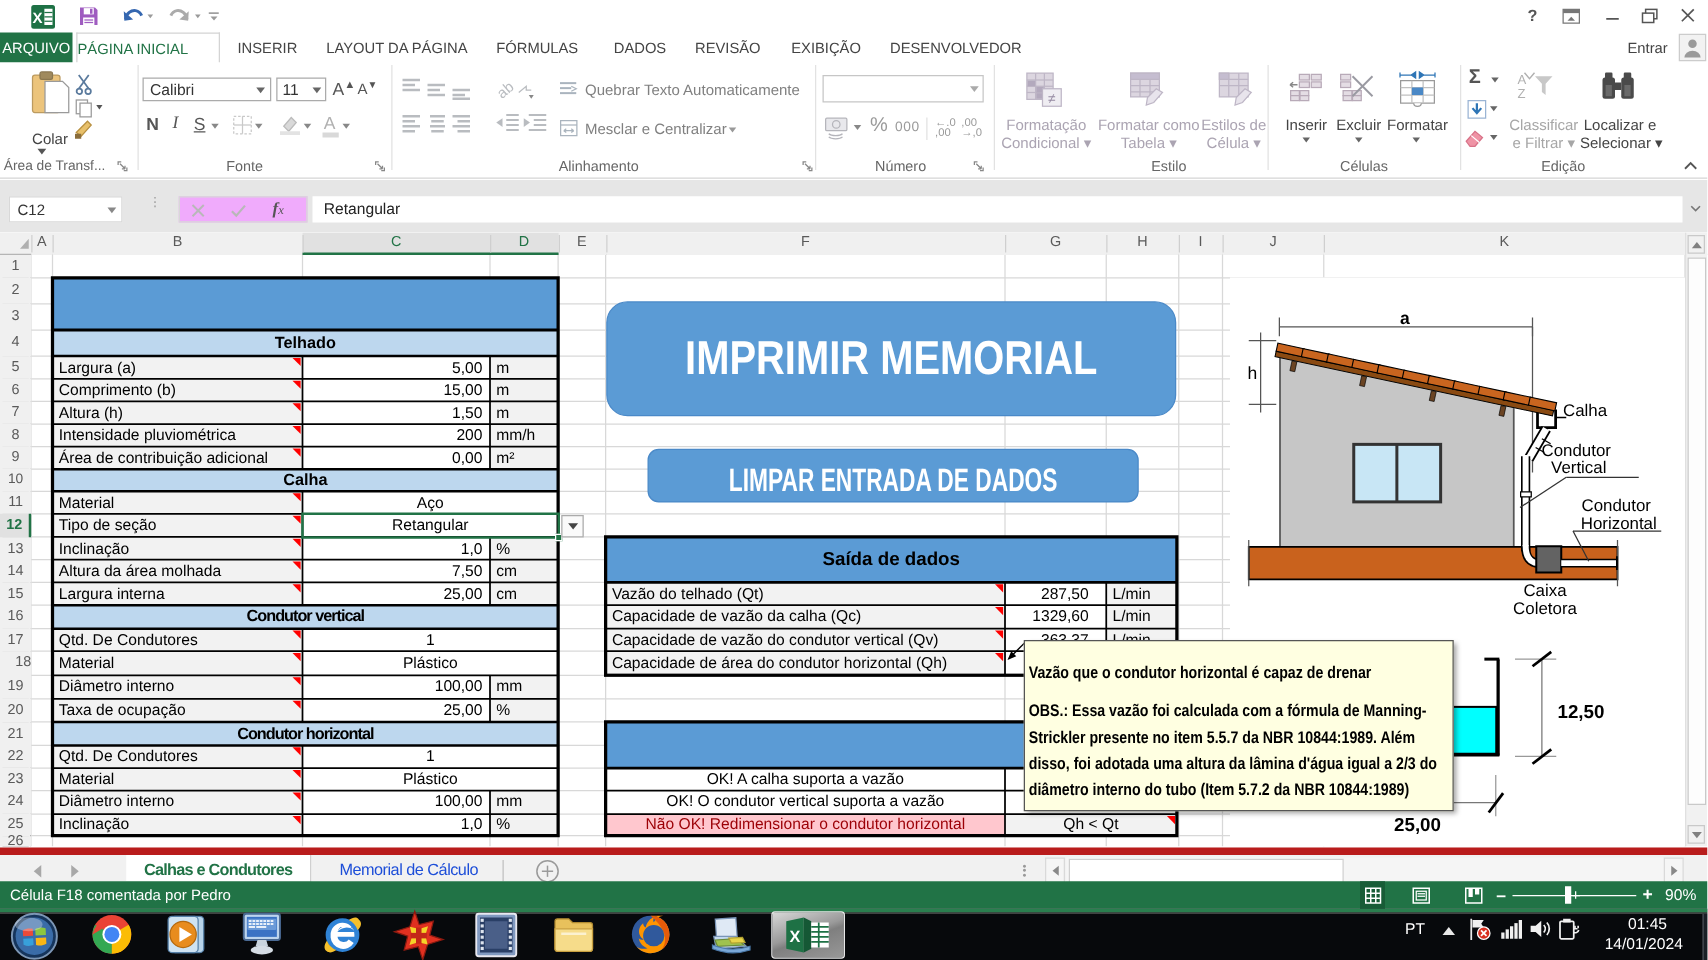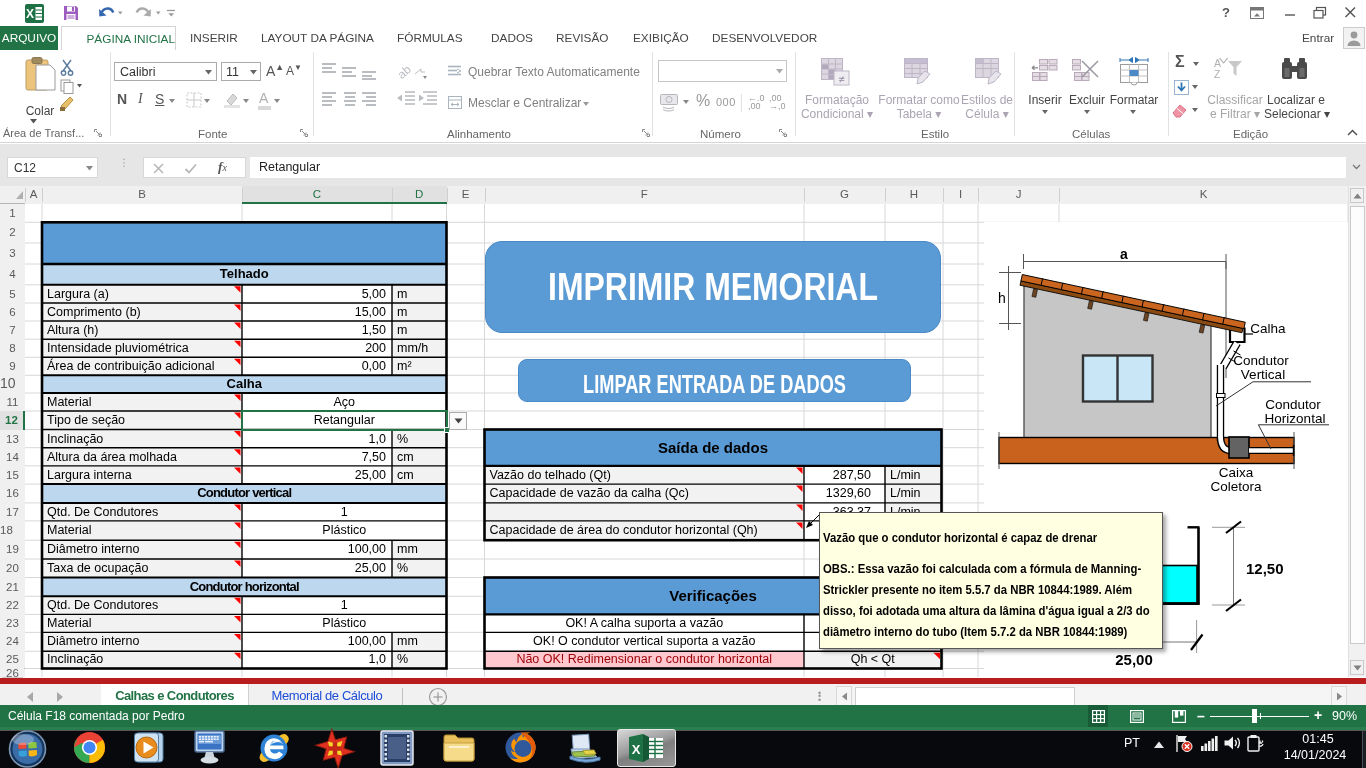--- a/index.html
+++ b/index.html
@@ -70,21 +70,21 @@
   </svg>
   <svg style="left:1344px;top:6px" width="13" height="13" viewBox="0 0 13 13">
     <g stroke="#555" stroke-width="1.4">
         <line x1="1.5" y1="1.5" x2="11" y2="11"></line>
         <line x1="11" y1="1.5" x2="1.5" y2="11"></line>
       </g>
   </svg>
 </div>
 <div class="abs" id="tabrow">
   <div class="t" style="left:0;top:0;width:58px;height:24px;background:#217346;color:#fff;font-size:11.8px;text-align:center;line-height:24px">ARQUIVO</div>
-  <div class="t" style="left:61px;top:0;width:115px;height:24px;background:#fff;border:1px solid #d4d4d4;border-bottom:none;color:#217346;font-size:11.8px;text-align:right;line-height:24px">PÁGINA INICIAL</div>
+  <div class="t" style="left:61px;top:0;width:115px;height:24px;background:#fff;border:1px solid #d4d4d4;border-bottom:none;color:#217346;font-size:11.8px;text-align:left;line-height:24px">PÁGINA INICIAL</div>
   <div class="t" style="left:190px;top:5px;font-size:11.8px;color:#444">INSERIR</div>
   <div class="t" style="left:261px;top:5px;font-size:11.8px;color:#444">LAYOUT DA PÁGINA</div>
   <div class="t" style="left:397px;top:5px;font-size:11.8px;color:#444">FÓRMULAS</div>
   <div class="t" style="left:491px;top:5px;font-size:11.8px;color:#444">DADOS</div>
   <div class="t" style="left:556px;top:5px;font-size:11.8px;color:#444">REVISÃO</div>
   <div class="t" style="left:633px;top:5px;font-size:11.8px;color:#444">EXIBIÇÃO</div>
   <div class="t" style="left:712px;top:5px;font-size:11.8px;color:#444">DESENVOLVEDOR</div>
   <div class="t" style="left:1302px;top:5px;font-size:11.8px;color:#444">Entrar</div>
   <svg style="left:1343px;top:1px" width="22" height="22" viewBox="0 0 22 22">
     <rect x="0.5" y="0.5" width="21" height="21" fill="#f2f2f2" stroke="#ccc"></rect>
@@ -169,21 +169,21 @@
     <rect x="0" y="13" width="16" height="3" fill="#e3e3e3"></rect>
   </svg>
   <svg style="left:243px;top:49px" width="7" height="5" viewBox="0 0 7 5">
       <path d="M0 0 h6 l-3 4 z" fill="#888"></path>
     </svg>
   <div class="t" style="left:259px;top:40px;font-size:14px;color:#b0b0b0">A</div>
   <div class="abs" style="left:258px;top:56px;width:13px;height:4px;background:#d9d9d9"></div>
   <svg style="left:274px;top:49px" width="7" height="5" viewBox="0 0 7 5">
       <path d="M0 0 h6 l-3 4 z" fill="#888"></path>
     </svg>
-  <div class="t gtxt" style="left:198px;top:78px">Fonte</div>
+  <div class="t gtxt" style="left:181px;top:78px">Fonte</div>
   <svg style="left:300px;top:79px" width="8" height="8" viewBox="0 0 8 8">
       <g stroke="#888" fill="none">
         <path d="M0.5 3 v-2.5 h2.5 M7.5 5 v2.5 h-2.5 M2 2 l4 4 M6 6 l0 -2.5 M6 6 l-2.5 0"></path>
       </g>
     </svg>
   
   <g id="align"></g>
   <svg style="left:322px;top:12px" width="60" height="18" viewBox="0 0 60 18">
     <g stroke="#b9bcc0" stroke-width="2">
         <line x1="0" y1="2" x2="14" y2="2"></line>
@@ -437,21 +437,21 @@
     </svg>
 </div>
 <div class="abs" id="fbar">
   <div class="abs" style="left:7px;top:13px;width:91px;height:21px;background:#fff;border:1px solid #d8d8d8">
     <div class="t" style="left:6px;top:3px;font-size:12px;color:#333">C12</div>
     <svg style="left:78px;top:8px;position:absolute" width="8" height="5" viewBox="0 0 8 5">
         <path d="M0 0 h7 l-3.5 4.5 z" fill="#888"></path>
       </svg>
   </div>
   <div class="abs" style="left:119px;top:17px;width:3px;height:13px;color:#999;font-size:10px;line-height:4px">⋮</div>
-  <div class="abs" style="left:143px;top:13px;width:103px;height:21px;background:#ffffff;border:1px solid #d8d8d8">
+  <div class="abs" style="left:143px;top:13px;width:103px;height:21px;background:#f0abfc;border:1px solid #d8d8d8">
     <svg style="left:8px;top:4px;position:absolute" width="13" height="13" viewBox="0 0 13 13">
         <g stroke="#b8b8b8" stroke-width="1.6">
           <line x1="2" y1="2" x2="11" y2="11"></line>
           <line x1="11" y1="2" x2="2" y2="11"></line>
         </g>
       </svg>
     <svg style="left:40px;top:4px;position:absolute" width="14" height="13" viewBox="0 0 14 13">
         <path d="M1.5 7 L5 10.5 L12 2.5" fill="none" stroke="#b8b8b8" stroke-width="1.8"></path>
       </svg>
     <div class="t" style="left:74px;top:1px;font-size:13.5px;color:#555;font-style:italic;font-family:'Liberation Serif',serif"><b>f</b><span style="font-size:10px">x</span></div>
@@ -503,37 +503,37 @@
 <div class="t" style="left:0;top:98.8px;width:25px;height:18.200000000000003px;background:#f0f0f0;color:#5a5a5a;font-weight:normal;font-size:11.5px;text-align:center;line-height:18.200000000000003px">5</div>
 <div class="abs" style="left:2px;top:117px;width:21px;height:1px;background:#cfcfcf"></div>
 <div class="t" style="left:0;top:117px;width:25px;height:18px;background:#f0f0f0;color:#5a5a5a;font-weight:normal;font-size:11.5px;text-align:center;line-height:18px">6</div>
 <div class="abs" style="left:2px;top:135px;width:21px;height:1px;background:#cfcfcf"></div>
 <div class="t" style="left:0;top:135px;width:25px;height:18.19999999999999px;background:#f0f0f0;color:#5a5a5a;font-weight:normal;font-size:11.5px;text-align:center;line-height:18.19999999999999px">7</div>
 <div class="abs" style="left:2px;top:153.2px;width:21px;height:1px;background:#cfcfcf"></div>
 <div class="t" style="left:0;top:153.2px;width:25px;height:18.100000000000023px;background:#f0f0f0;color:#5a5a5a;font-weight:normal;font-size:11.5px;text-align:center;line-height:18.100000000000023px">8</div>
 <div class="abs" style="left:2px;top:171.3px;width:21px;height:1px;background:#cfcfcf"></div>
 <div class="t" style="left:0;top:171.3px;width:25px;height:18.0px;background:#f0f0f0;color:#5a5a5a;font-weight:normal;font-size:11.5px;text-align:center;line-height:18.0px">9</div>
 <div class="abs" style="left:2px;top:189.3px;width:21px;height:1px;background:#cfcfcf"></div>
-<div class="t" style="left:0;top:189.3px;width:25px;height:17.69999999999999px;background:#f0f0f0;color:#5a5a5a;font-weight:normal;font-size:14px;line-height:17.69999999999999px">10</div>
+<div class="t" style="left:0;top:189.3px;width:25px;height:17.69999999999999px;background:#f0f0f0;color:#5a5a5a;font-weight:normal;font-size:11px;text-align:center;line-height:17.69999999999999px">10</div>
 <div class="abs" style="left:2px;top:207px;width:21px;height:1px;background:#cfcfcf"></div>
 <div class="t" style="left:0;top:207px;width:25px;height:18px;background:#f0f0f0;color:#5a5a5a;font-weight:normal;font-size:11.5px;text-align:center;line-height:18px">11</div>
 <div class="abs" style="left:2px;top:225px;width:21px;height:1px;background:#cfcfcf"></div>
 <div class="t" style="left:0;top:225px;width:25px;height:18.5px;background:#e1e1e1;border-right:2.5px solid #217346;color:#217346;font-weight:bold;font-size:11.5px;text-align:center;line-height:18.5px">12</div>
 <div class="abs" style="left:2px;top:243.5px;width:21px;height:1px;background:#cfcfcf"></div>
 <div class="t" style="left:0;top:243.5px;width:25px;height:18.19999999999999px;background:#f0f0f0;color:#5a5a5a;font-weight:normal;font-size:11.5px;text-align:center;line-height:18.19999999999999px">13</div>
 <div class="abs" style="left:2px;top:261.7px;width:21px;height:1px;background:#cfcfcf"></div>
 <div class="t" style="left:0;top:261.7px;width:25px;height:18.19999999999999px;background:#f0f0f0;color:#5a5a5a;font-weight:normal;font-size:11.5px;text-align:center;line-height:18.19999999999999px">14</div>
 <div class="abs" style="left:2px;top:279.9px;width:21px;height:1px;background:#cfcfcf"></div>
 <div class="t" style="left:0;top:279.9px;width:25px;height:18.200000000000045px;background:#f0f0f0;color:#5a5a5a;font-weight:normal;font-size:11.5px;text-align:center;line-height:18.200000000000045px">15</div>
 <div class="abs" style="left:2px;top:298.1px;width:21px;height:1px;background:#cfcfcf"></div>
 <div class="t" style="left:0;top:298.1px;width:25px;height:18.799999999999955px;background:#f0f0f0;color:#5a5a5a;font-weight:normal;font-size:11.5px;text-align:center;line-height:18.799999999999955px">16</div>
 <div class="abs" style="left:2px;top:316.9px;width:21px;height:1px;background:#cfcfcf"></div>
 <div class="t" style="left:0;top:316.9px;width:25px;height:18.0px;background:#f0f0f0;color:#5a5a5a;font-weight:normal;font-size:11.5px;text-align:center;line-height:18.0px">17</div>
 <div class="abs" style="left:2px;top:334.9px;width:21px;height:1px;background:#cfcfcf"></div>
-<div class="t" style="left:0;top:334.9px;width:25px;height:19.30000000000001px;background:#f0f0f0;color:#5a5a5a;font-weight:normal;font-size:11.5px;text-align:left;line-height:19.30000000000001px">18</div>
+<div class="t" style="left:0;top:334.9px;width:25px;height:19.30000000000001px;background:#f0f0f0;color:#5a5a5a;font-weight:normal;font-size:11.5px;text-align:right;line-height:19.30000000000001px">18</div>
 <div class="abs" style="left:2px;top:354.2px;width:21px;height:1px;background:#cfcfcf"></div>
 <div class="t" style="left:0;top:354.2px;width:25px;height:18.80000000000001px;background:#f0f0f0;color:#5a5a5a;font-weight:normal;font-size:11.5px;text-align:center;line-height:18.80000000000001px">19</div>
 <div class="abs" style="left:2px;top:373px;width:21px;height:1px;background:#cfcfcf"></div>
 <div class="t" style="left:0;top:373px;width:25px;height:18.5px;background:#f0f0f0;color:#5a5a5a;font-weight:normal;font-size:11.5px;text-align:center;line-height:18.5px">20</div>
 <div class="abs" style="left:2px;top:391.5px;width:21px;height:1px;background:#cfcfcf"></div>
 <div class="t" style="left:0;top:391.5px;width:25px;height:18.80000000000001px;background:#f0f0f0;color:#5a5a5a;font-weight:normal;font-size:11.5px;text-align:center;line-height:18.80000000000001px">21</div>
 <div class="abs" style="left:2px;top:410.3px;width:21px;height:1px;background:#cfcfcf"></div>
 <div class="t" style="left:0;top:410.3px;width:25px;height:18.099999999999966px;background:#f0f0f0;color:#5a5a5a;font-weight:normal;font-size:11.5px;text-align:center;line-height:18.099999999999966px">22</div>
 <div class="abs" style="left:2px;top:428.4px;width:21px;height:1px;background:#cfcfcf"></div>
 <div class="t" style="left:0;top:428.4px;width:25px;height:18.0px;background:#f0f0f0;color:#5a5a5a;font-weight:normal;font-size:11.5px;text-align:center;line-height:18.0px">23</div>
@@ -778,29 +778,29 @@
 <div class="t" style="left:397px;top:465.3px;height:17.19999999999999px;line-height:17.19999999999999px;font-size:12.5px;color:#000;">%</div>
 <div class="t" style="left:242px;top:207px;height:18px;line-height:18px;font-size:12.5px;color:#000;width:204.5px;text-align:center;">Aço</div>
 <div class="t" style="left:242px;top:225px;height:18.5px;line-height:18.5px;font-size:12.5px;color:#000;width:204.5px;text-align:center;">Retangular</div>
 <div class="t" style="left:242px;top:316.9px;height:18.0px;line-height:18.0px;font-size:12.5px;color:#000;width:204.5px;text-align:center;">1</div>
 <div class="t" style="left:242px;top:334.9px;height:19.30000000000001px;line-height:19.30000000000001px;font-size:12.5px;color:#000;width:204.5px;text-align:center;">Plástico</div>
 <div class="t" style="left:242px;top:410.3px;height:18.099999999999966px;line-height:18.099999999999966px;font-size:12.5px;color:#000;width:204.5px;text-align:center;">1</div>
 <div class="t" style="left:242px;top:428.4px;height:18.0px;line-height:18.0px;font-size:12.5px;color:#000;width:204.5px;text-align:center;">Plástico</div>
 <div class="t" style="left:484.5px;top:243.5px;height:36.39999999999998px;line-height:36.39999999999998px;font-size:15px;color:#000;font-weight:bold;width:457.0px;text-align:center;">Saída de dados</div>
 <div class="t" style="left:489.5px;top:279.9px;height:18.200000000000045px;line-height:18.200000000000045px;font-size:12.5px;color:#000;">Vazão do telhado (Qt)</div>
 <div class="t" style="left:489.5px;top:298.1px;height:18.799999999999955px;line-height:18.799999999999955px;font-size:12.5px;color:#000;">Capacidade de vazão da calha (Qc)</div>
+<div class="t" style="left:489.5px;top:316.9px;height:18.0px;line-height:18.0px;font-size:12.5px;color:#000;">Capacidade de vazão do condutor vertical (Qv)</div>
 <div class="t" style="left:489.5px;top:334.9px;height:19.30000000000001px;line-height:19.30000000000001px;font-size:12.5px;color:#000;">Capacidade de área do condutor horizontal (Qh)</div>
 <div class="t" style="left:804px;top:279.9px;height:18.200000000000045px;line-height:18.200000000000045px;font-size:12.5px;color:#000;width:67px;text-align:right;">287,50</div>
 <div class="t" style="left:890px;top:279.9px;height:18.200000000000045px;line-height:18.200000000000045px;font-size:12.5px;color:#000;">L/min</div>
 <div class="t" style="left:804px;top:298.1px;height:18.799999999999955px;line-height:18.799999999999955px;font-size:12.5px;color:#000;width:67px;text-align:right;">1329,60</div>
 <div class="t" style="left:890px;top:298.1px;height:18.799999999999955px;line-height:18.799999999999955px;font-size:12.5px;color:#000;">L/min</div>
 <div class="t" style="left:804px;top:316.9px;height:18.0px;line-height:18.0px;font-size:12.5px;color:#000;width:67px;text-align:right;">363,37</div>
 <div class="t" style="left:890px;top:316.9px;height:18.0px;line-height:18.0px;font-size:12.5px;color:#000;">L/min</div>
 <div class="t" style="left:890px;top:334.9px;height:19.30000000000001px;line-height:19.30000000000001px;font-size:12.5px;color:#000;">L/min</div>
-<div class="t" style="left:484.5px;top:391.5px;height:36.89999999999998px;line-height:36.89999999999998px;font-size:15px;color:#000;font-weight:bold;width:457.0px;text-align:center;">Verificações</div>
 <div class="t" style="left:484.5px;top:428.4px;height:18.0px;line-height:18.0px;font-size:12.5px;color:#000;width:319.5px;text-align:center;">OK! A calha suporta a vazão</div>
 <div class="t" style="left:484.5px;top:446.4px;height:18.900000000000034px;line-height:18.900000000000034px;font-size:12.5px;color:#000;width:319.5px;text-align:center;">OK! O condutor vertical suporta a vazão</div>
 <div class="t" style="left:484.5px;top:465.3px;height:17.19999999999999px;line-height:17.19999999999999px;font-size:12.5px;color:#9c0006;width:319.5px;text-align:center;">Não OK! Redimensionar o condutor horizontal</div>
 <div class="t" style="left:804px;top:465.3px;height:17.19999999999999px;line-height:17.19999999999999px;font-size:12.5px;color:#000;width:137.5px;text-align:center;">Qh &lt; Qt</div>
 <div class="abs" style="left:241px;top:224px;width:206.5px;height:20.5px;border:2px solid #217346"></div>
 <div class="abs" style="left:444.0px;top:241.0px;width:6px;height:6px;background:#217346;border:1px solid #fff"></div>
 <div class="abs" style="left:448.5px;top:225.5px;width:18px;height:18px;background:#fafafa;border:1px solid #ababab"></div>
 <svg style="left:453.5px;top:232px" width="9" height="6" viewBox="0 0 9 6">
       <path d="M0.5 0.5 h8 l-4 5 z" fill="#444"></path>
     </svg>

